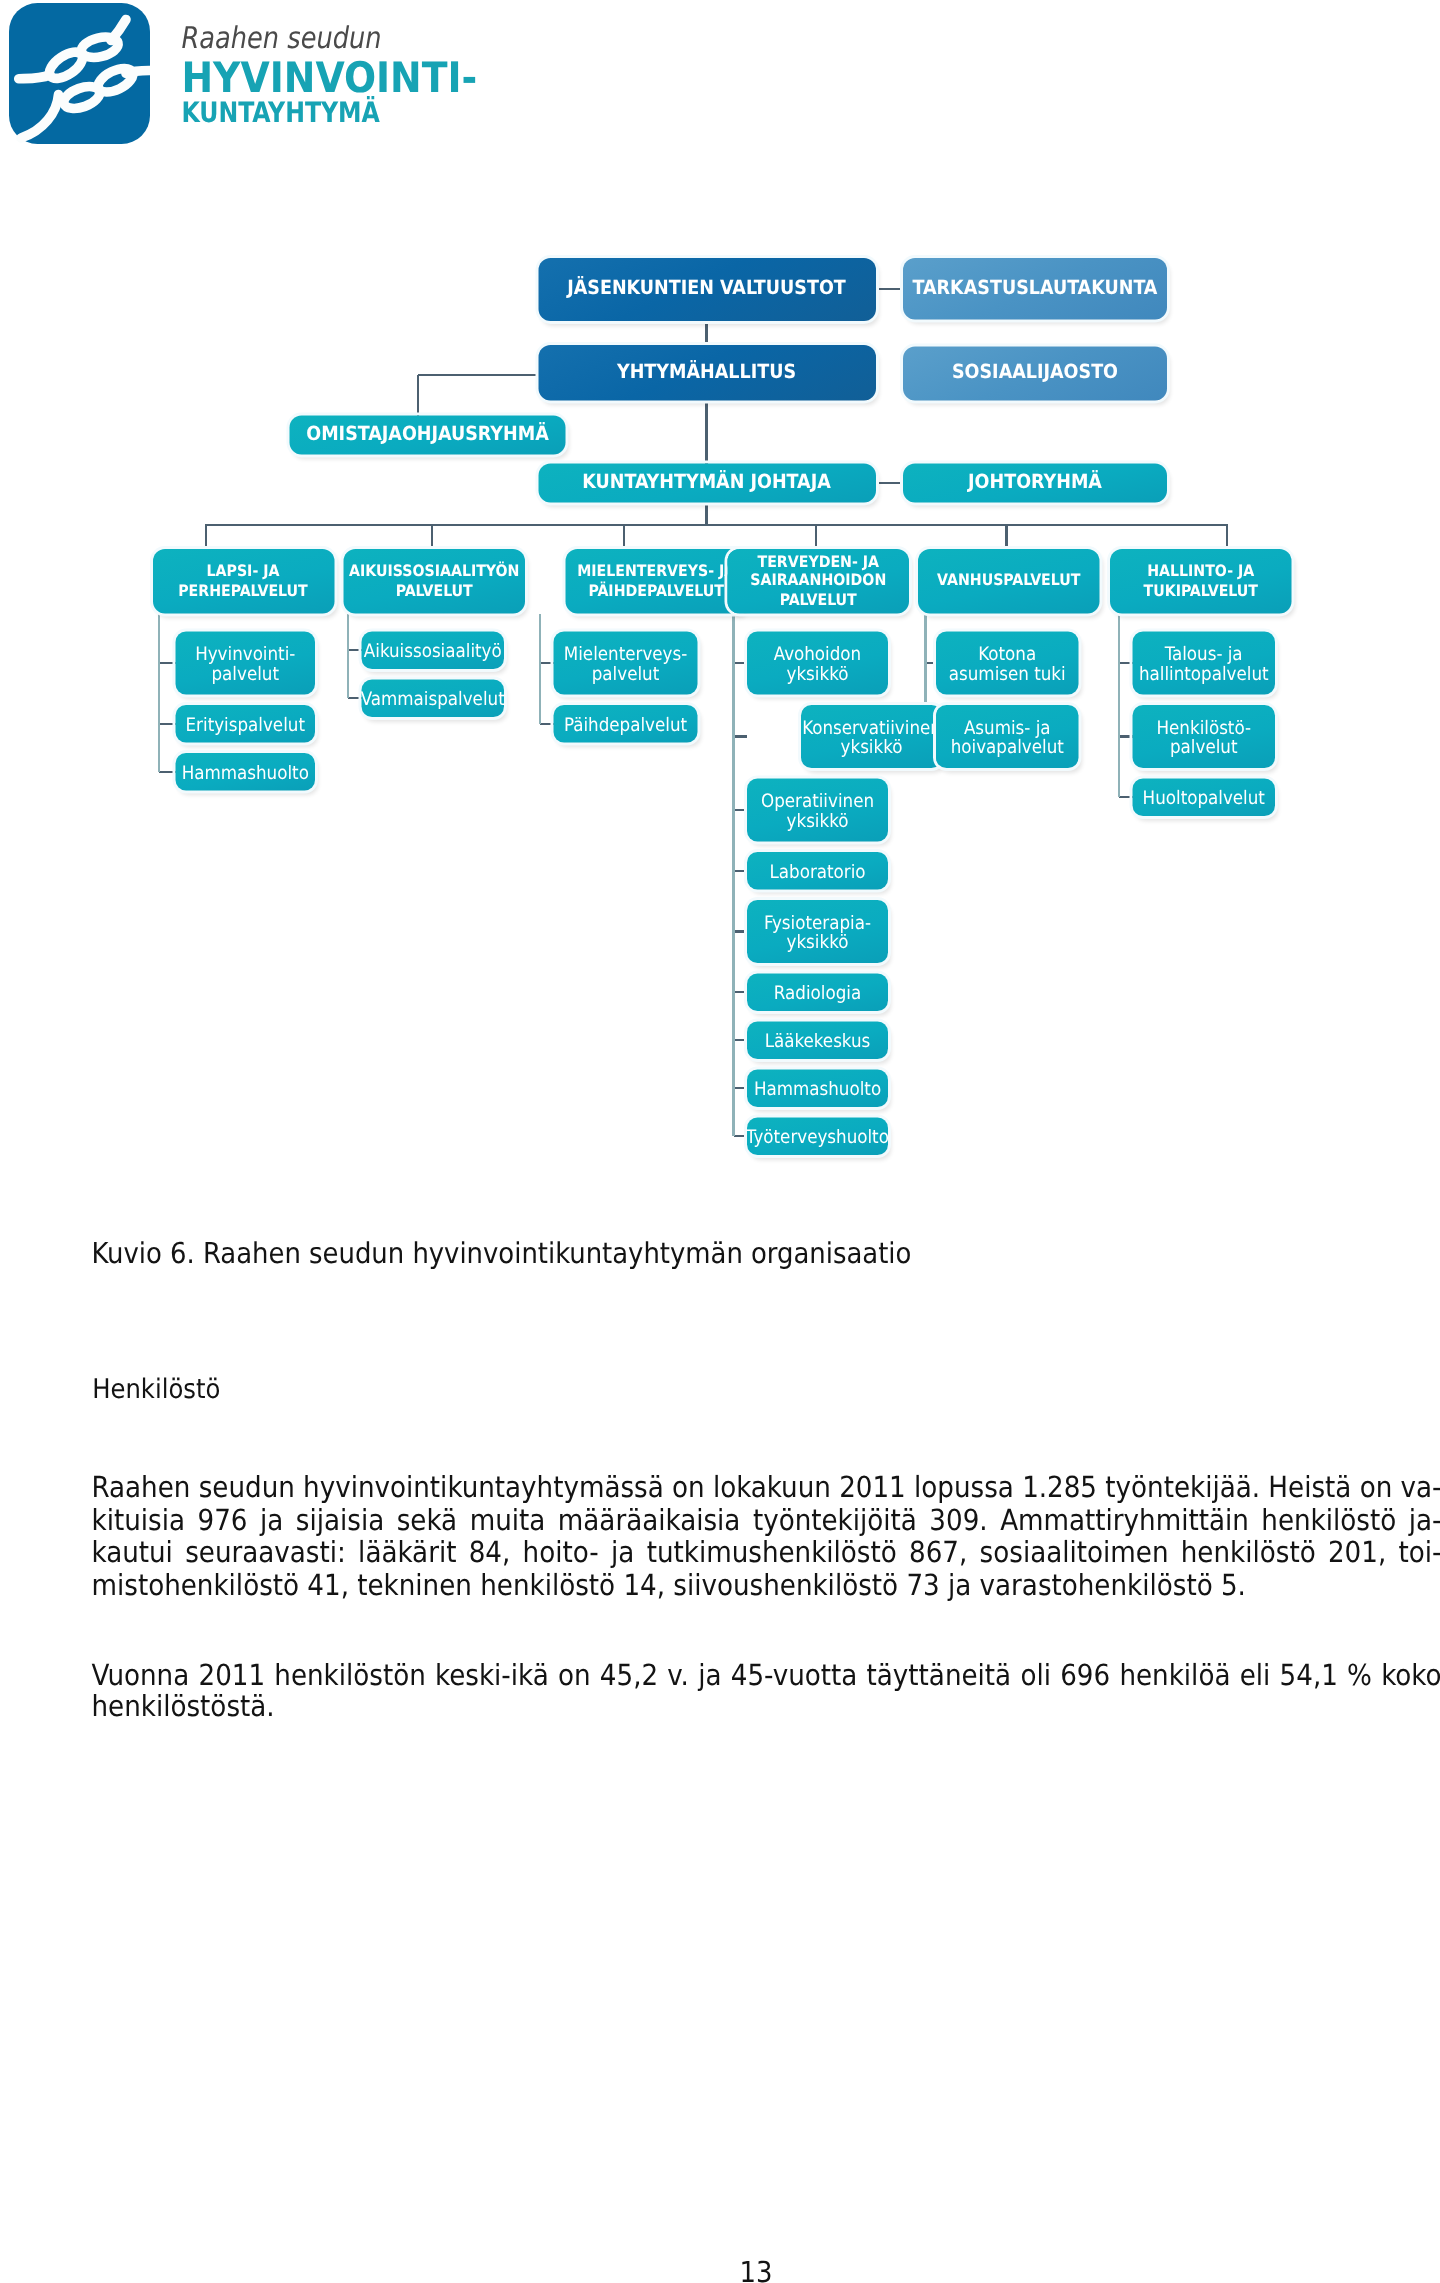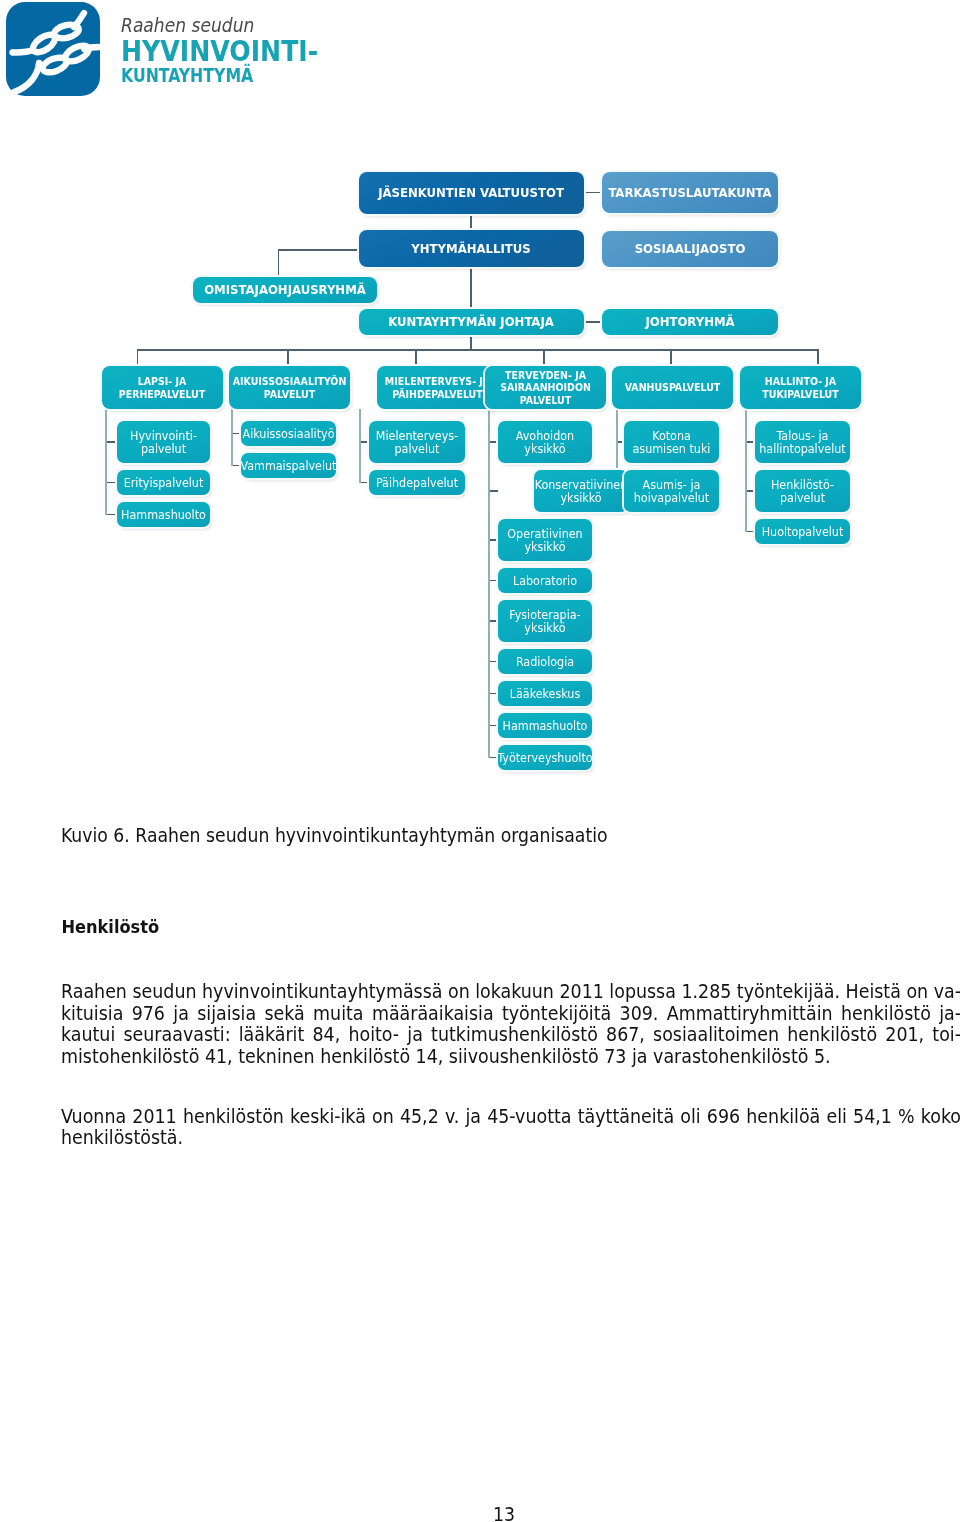--- a/index.html
+++ b/index.html
@@ -35,21 +35,21 @@
   .node.dark{background:linear-gradient(155deg,#1470ae 0%,#0a66a6 45%,#115f97 100%);}
   .node.mid{background:linear-gradient(155deg,#5a9fcb 0%,#4a93c4 50%,#4088bd 100%);}
   .node.teal{background:linear-gradient(168deg,#0db2bf 0%,#0aabc0 55%,#0a9fb8 100%);}
   .node.leaf{font-weight:normal;font-size:12.4px;
              line-height:13.5px;border-radius:7px;
              background:linear-gradient(168deg,#0db2bf 0%,#0aabc0 55%,#0a9fb8 100%);}
 
   
   .caption{position:absolute;left:61px;top:824px;font-size:19.2px;line-height:24px;
            white-space:nowrap;}
-  .heading{position:absolute;left:61.5px;top:915px;font-size:18px;font-weight:bold;
+  .heading{position:absolute;left:61.5px;top:915px;font-size:18px;font-weight:normal;
            line-height:24px;}
   .para{position:absolute;left:61px;width:900px;font-size:19.4px;line-height:21.7px;}
   .tline{white-space:nowrap;}
   #para1{top:981px;}
   #para2{top:1105.5px;}
   .pagenum{position:absolute;left:0;top:1504.5px;width:1008px;text-align:center;
            font-size:19.2px;line-height:19.2px;}
 </style>
 </head>
 <body>

